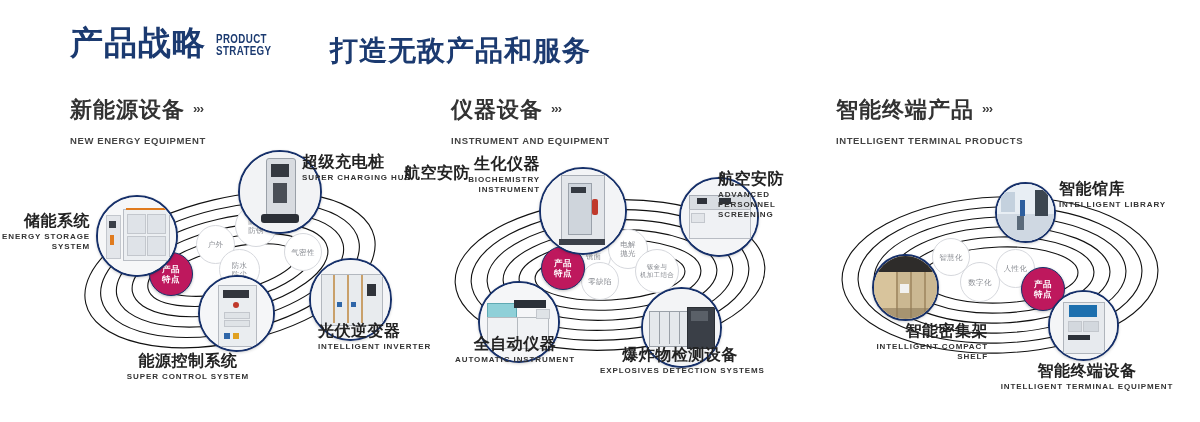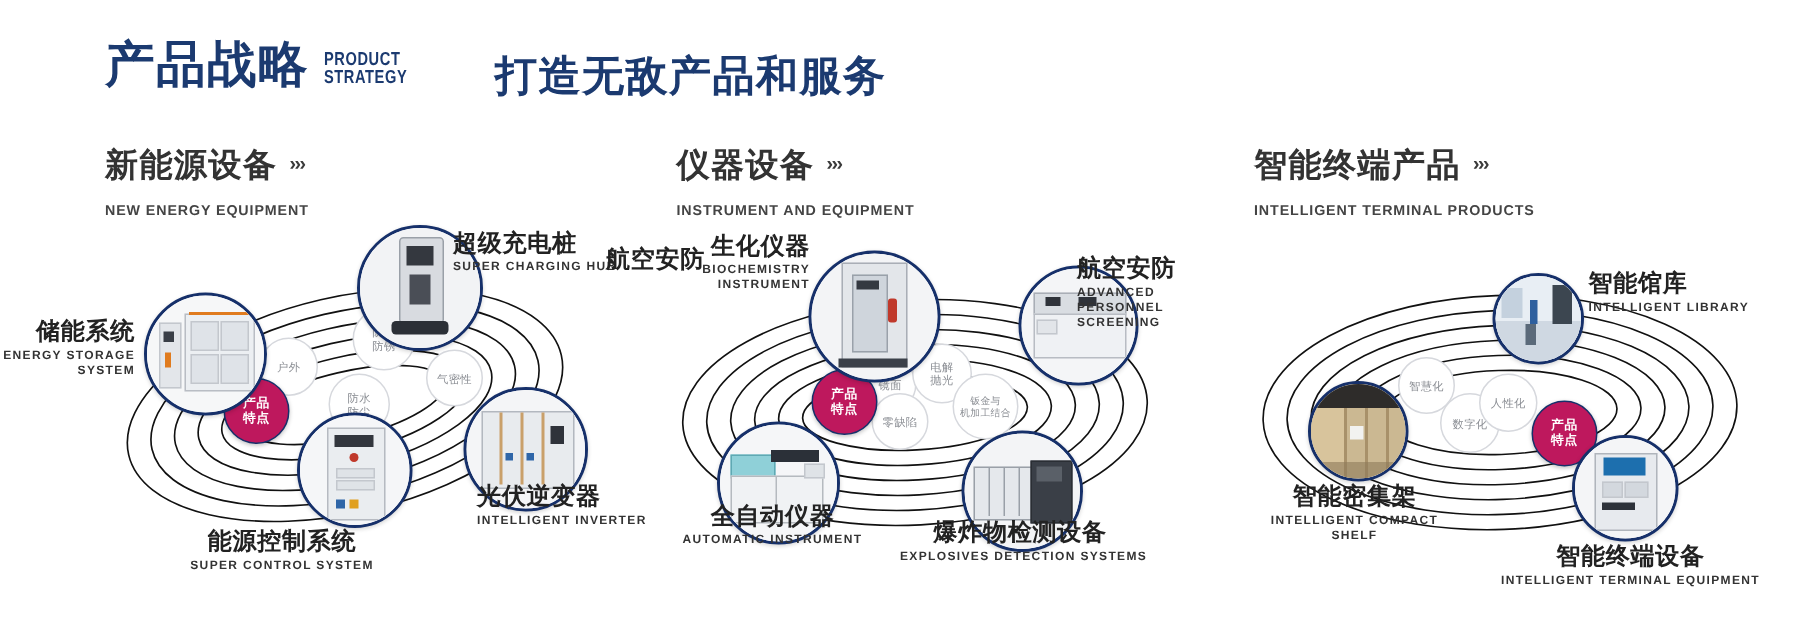--- a/index.html
+++ b/index.html
@@ -109,21 +109,21 @@
       <g fill="none" stroke="#111111" stroke-width="1.1" transform="rotate(-13 175 120)">
         <ellipse cx="175" cy="120" rx="148" ry="72"></ellipse>
         <ellipse cx="175" cy="120" rx="132" ry="62"></ellipse>
         <ellipse cx="175" cy="120" rx="116" ry="52"></ellipse>
         <ellipse cx="175" cy="120" rx="100" ry="42"></ellipse>
         <ellipse cx="175" cy="120" rx="84" ry="32"></ellipse>
         <ellipse cx="175" cy="120" rx="68" ry="22"></ellipse>
       </g>
     </svg>
 
-    <div class="bub" style="left:118px;top:75px;width:37px;height:37px;">
+    <div class="bub" style="left:141px;top:75px;width:37px;height:37px;">
         <span>户外</span>
       </div>
     <div class="bub" style="left:180px;top:55px;width:40px;height:40px;white-space:pre-line;"><span style="white-space:pre-line">防腐
 防锈</span></div>
     <div class="bub" style="left:229px;top:83px;width:36px;height:36px;text-align:right;">
         <span>气密性</span>
       </div>
     <div class="bub" style="left:164px;top:99px;width:39px;height:39px;">
         <span style="white-space:pre-line">防水
 防尘</span>
@@ -305,21 +305,21 @@
         <ellipse cx="185" cy="125" rx="78" ry="28"></ellipse>
       </g>
     </svg>
 
     <div class="bub" style="left:117px;top:88px;width:36px;height:36px;">
         <span>智慧化</span>
       </div>
     <div class="bub" style="left:145px;top:112px;width:38px;height:38px;">
         <span>数字化</span>
       </div>
-    <div class="bub" style="left:171px;top:99px;width:37px;height:37px;">
+    <div class="bub" style="left:181px;top:99px;width:37px;height:37px;">
         <span>人性化</span>
       </div>
 
     <div class="hub" style="left:206px;top:117px;width:42px;height:42px;">
         <span style="white-space:pre-line">产品
 特点</span>
       </div>
 
     <div class="node" style="left:180px;top:32px;width:57px;height:57px;">
       <div class="ph" style="background:#dfe7ef;">
@@ -341,21 +341,21 @@
         <div style="position:absolute;left:0;top:0;width:63px;height:16px;background:#2e2c2a;"></div>
         <div style="position:absolute;left:0;top:16px;width:22px;height:47px;background:#d8c49c;"></div>
         <div style="position:absolute;left:22px;top:16px;width:41px;height:47px;background:#cbb892;"></div>
         <div style="position:absolute;left:22px;top:16px;width:1.5px;height:47px;background:#a8916a;"></div>
         <div style="position:absolute;left:36px;top:16px;width:1.5px;height:47px;background:#a8916a;"></div>
         <div style="position:absolute;left:50px;top:16px;width:1.5px;height:47px;background:#a8916a;"></div>
         <div class="pnl" style="left:26px;top:28px;width:9px;height:9px;background:#f2f2f0;border:none;"></div>
         <div style="position:absolute;left:0;top:52px;width:63px;height:11px;background:#8d7a5a;opacity:.6;"></div>
       </div>
     </div>
-    <div class="lbl center" style="left:3px;top:172px;width:170px;">
+    <div class="lbl center" style="left:3px;top:172px;width:170px;text-align:right;">
       <div class="cn">智能密集架</div>
       <div class="en" style="white-space:pre-line">INTELLIGENT COMPACT
 SHELF</div>
     </div>
 
     <div class="node" style="left:233px;top:140px;width:67px;height:67px;">
       <div class="ph" style="background:#f4f5f7;">
         <div class="pnl" style="left:13px;top:10px;width:40px;height:50px;background:#e7eaee;border:1px solid #b0b5bc;"></div>
         <div class="scr" style="left:19px;top:13px;width:28px;height:12px;background:#1d6fae;"></div>
         <div class="pnl" style="left:18px;top:29px;width:12px;height:9px;background:#d3d8de;"></div>

